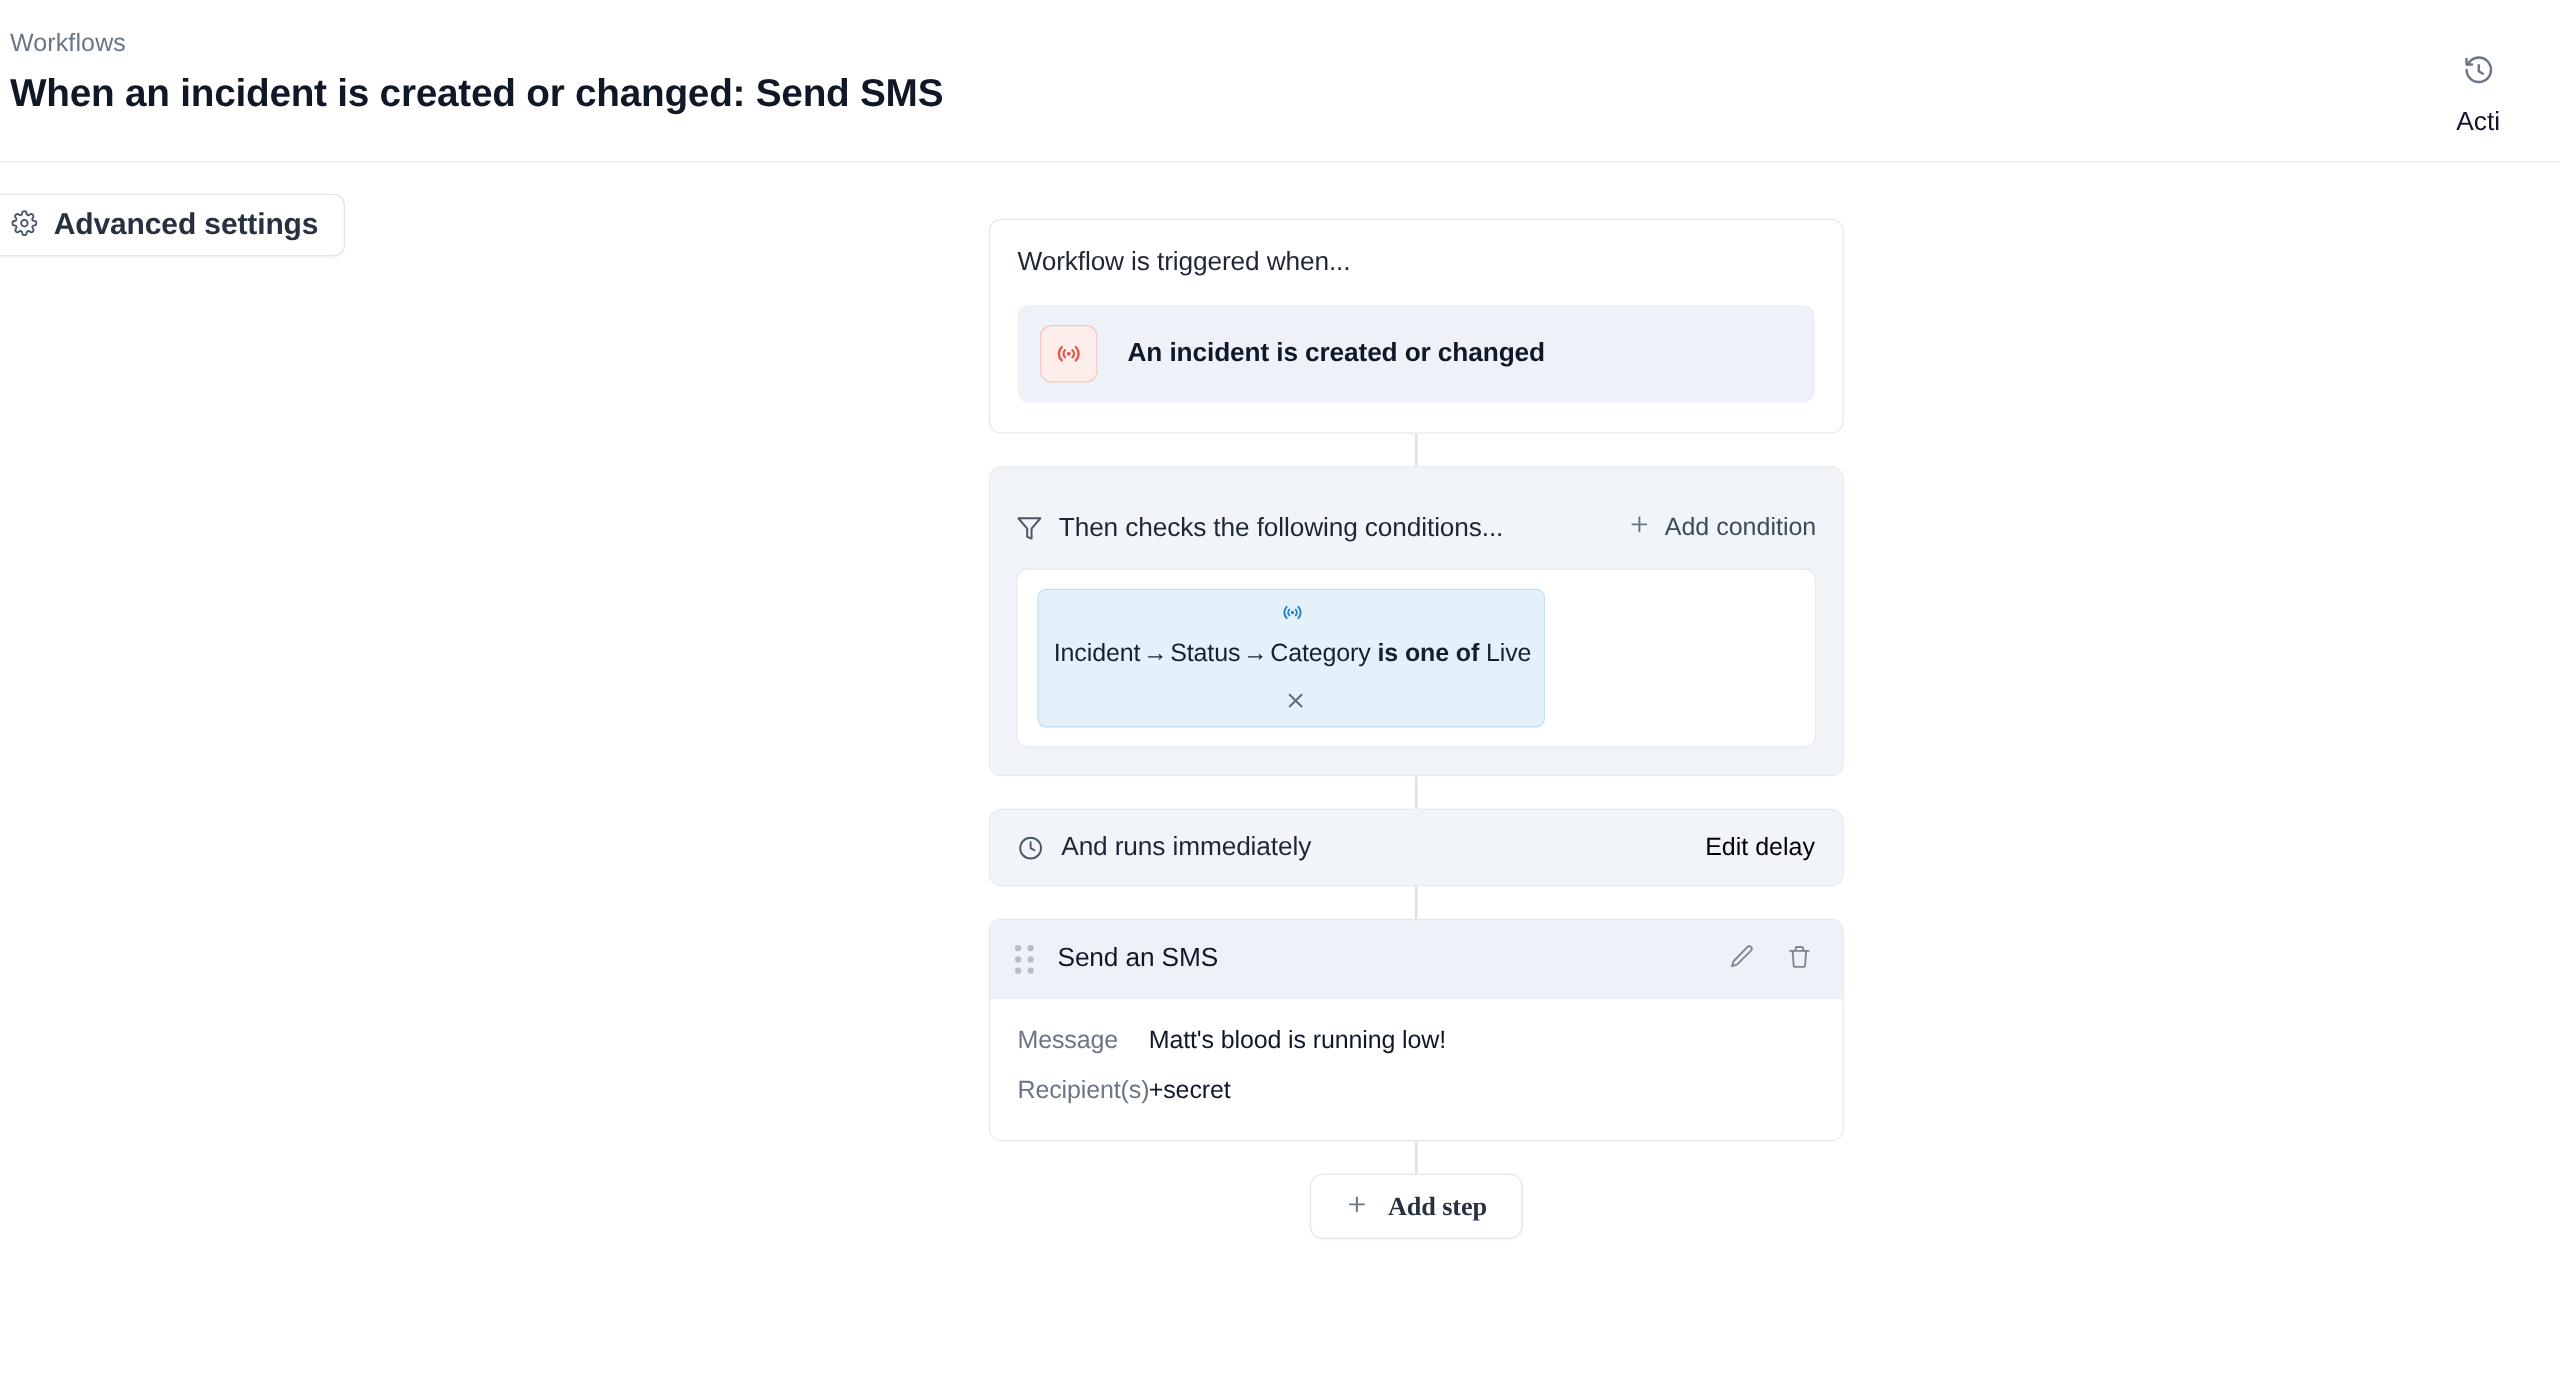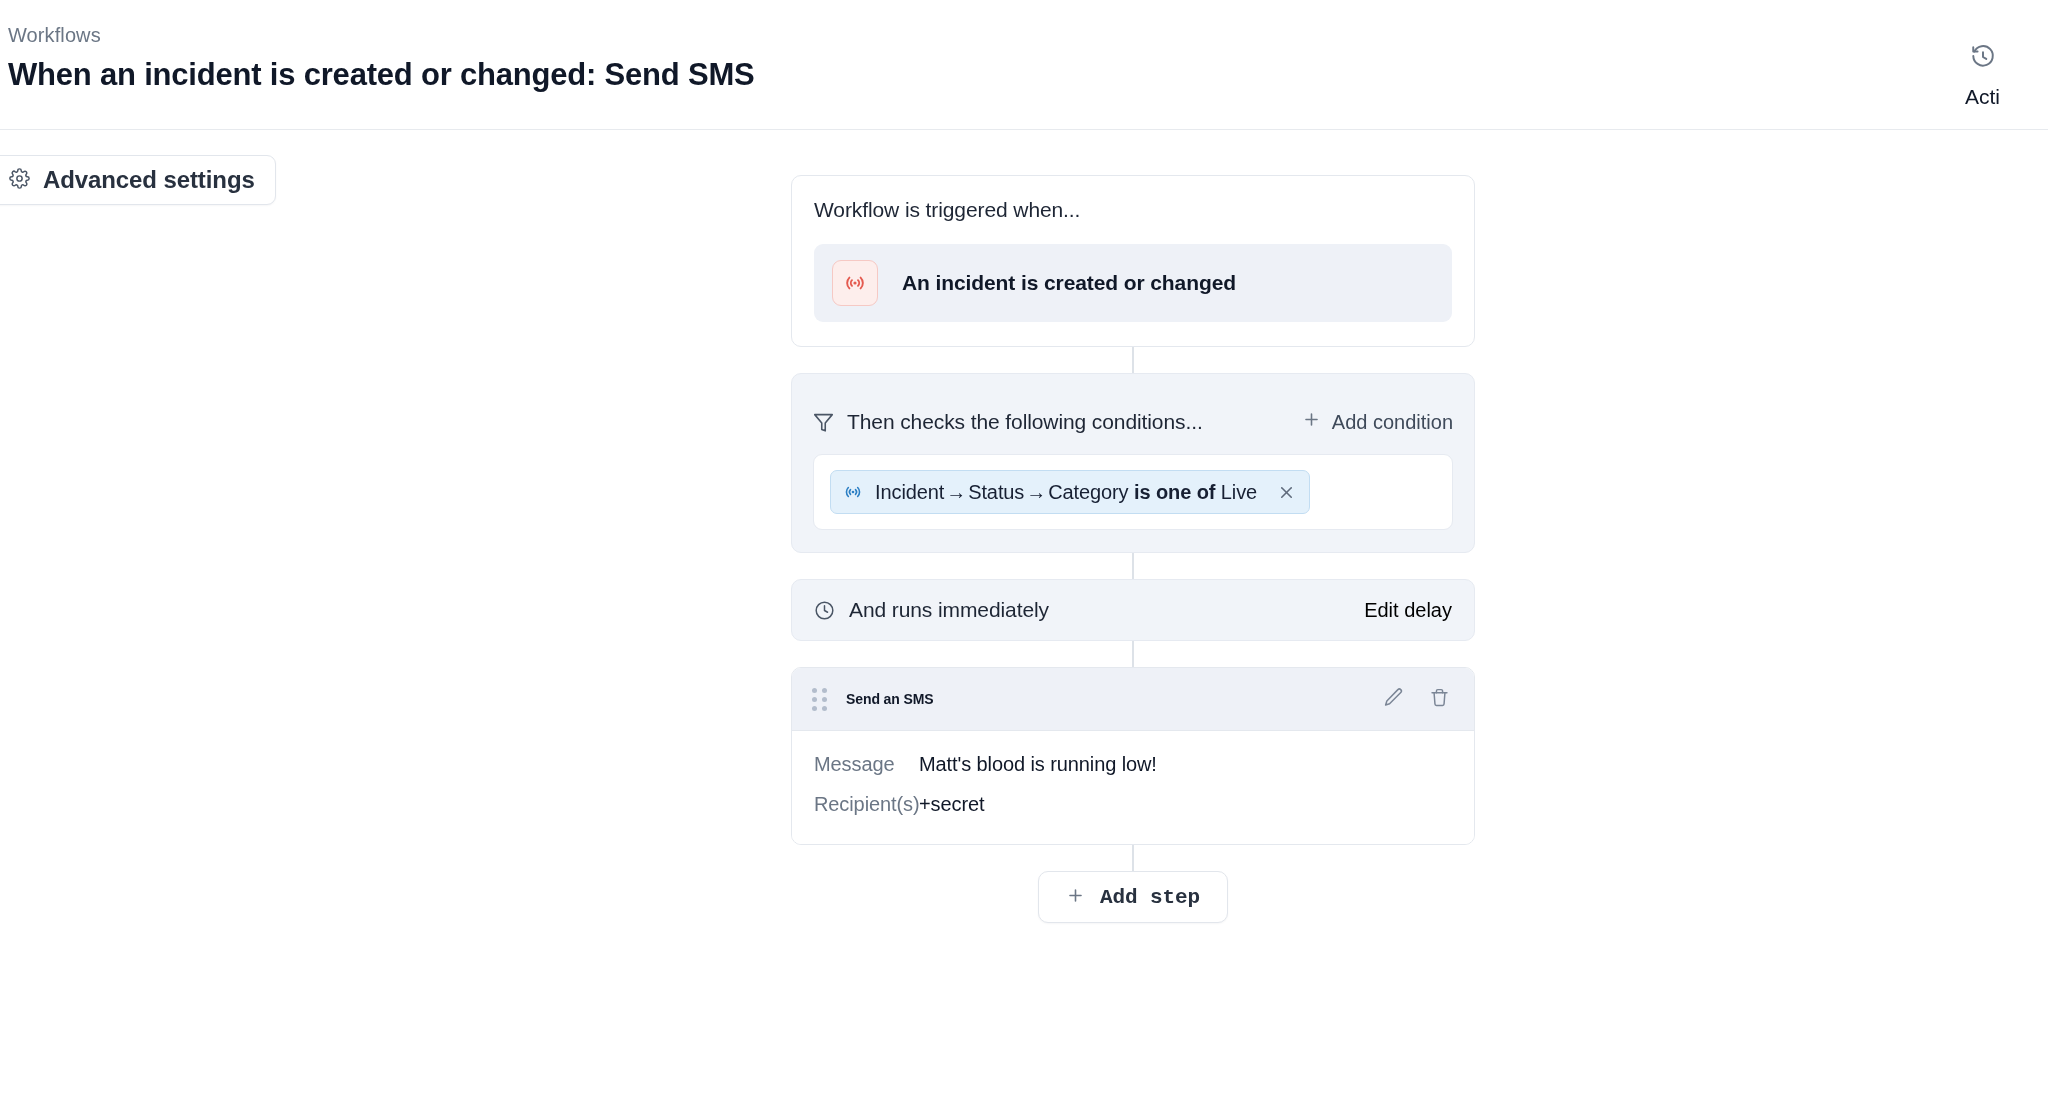--- a/index.html
+++ b/index.html
@@ -171,20 +171,21 @@
   }
   .condition-chip {
     display: inline-flex;
     align-items: center;
     gap: 12px;
     background: #e4f1fb;
     border: 1px solid #c2ddf2;
     border-radius: 7px;
     padding: 8px 10px 8px 12px;
     max-width: 100%;
+    flex-direction: column;
   }
   .chip-text {
     font-size: 20px;
     color: #172033;
     white-space: nowrap;
     letter-spacing: -0.1px;
   }
   .chip-text b { font-weight: bold; }
   .chip-arrow { color: #172033; padding: 0 2px; }
   .chip-close {
@@ -239,22 +240,22 @@
     cursor: grab;
   }
   .drag-handle i {
     display: block;
     width: 5px;
     height: 5px;
     border-radius: 50%;
     background: #b3bdcc;
   }
   .step-title {
-    font-size: 14px;
-    font-weight: bold;
+    font-size: 21px;
+    font-weight: normal;
     color: #101828;
     letter-spacing: -0.1px;
   }
   .step-actions {
     margin-left: auto;
     display: flex;
     align-items: center;
     gap: 18px;
   }
   .icon-btn {
@@ -292,21 +293,21 @@
   .add-step-wrap { display: flex; justify-content: center; }
   .add-step {
     display: inline-flex;
     align-items: center;
     gap: 15px;
     height: 52px;
     padding: 0 27px;
     background: #ffffff;
     border: 1px solid #e2e6ec;
     border-radius: 10px;
-    font-family: Liberation Mono, monospace;
+    font-family: Liberation Serif, serif;
     cursor: pointer;
     box-shadow: 0 1px 2px rgba(16,24,40,0.04);
   }
   .add-step .as-text {
     font-size: 21px;
     font-weight: bold;
     color: #28313f;
     letter-spacing: -0.1px;
   }
 </style>

